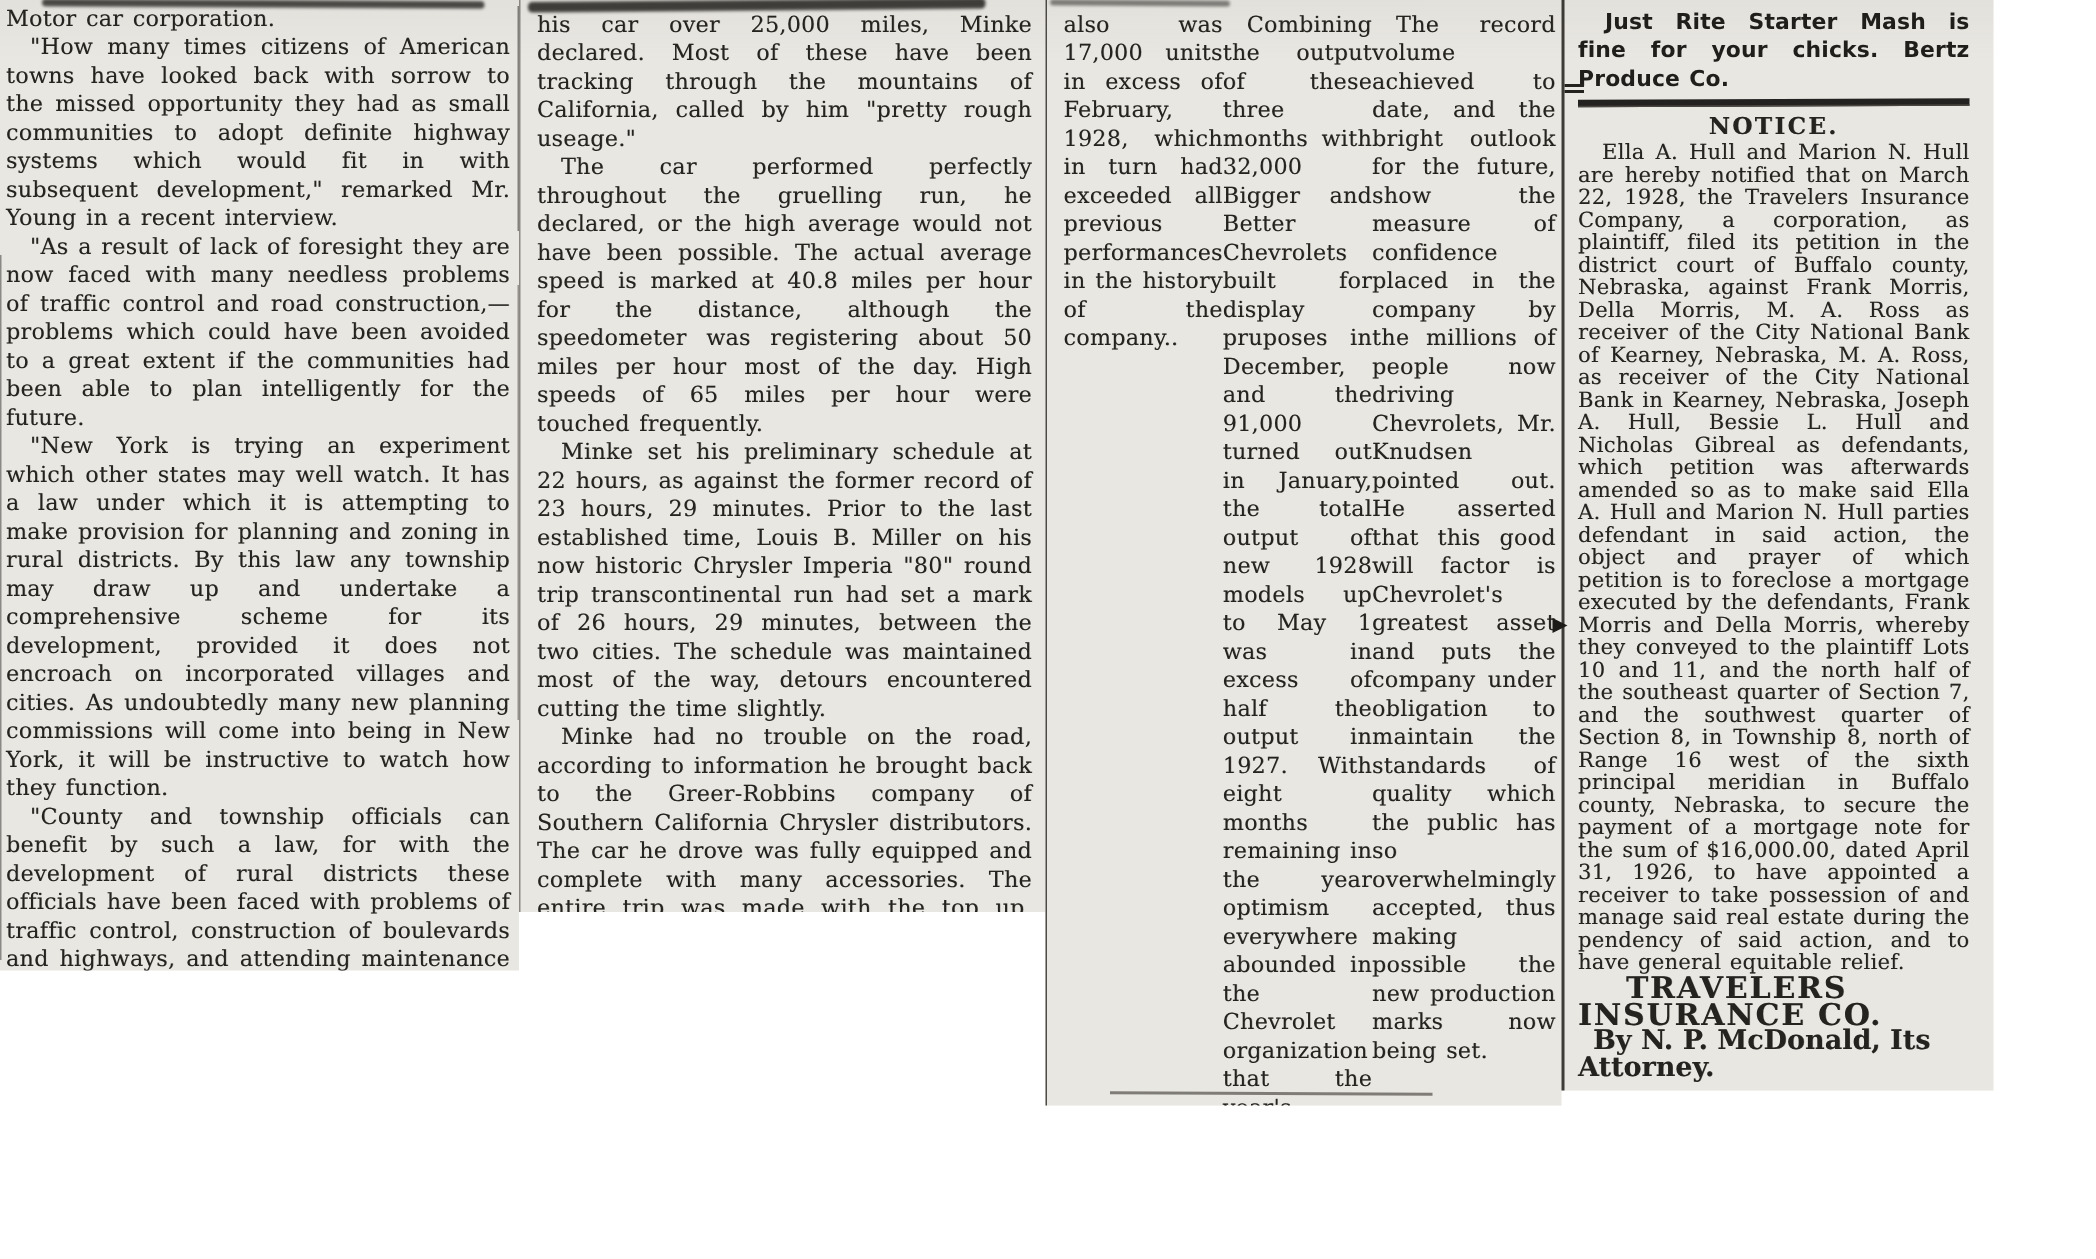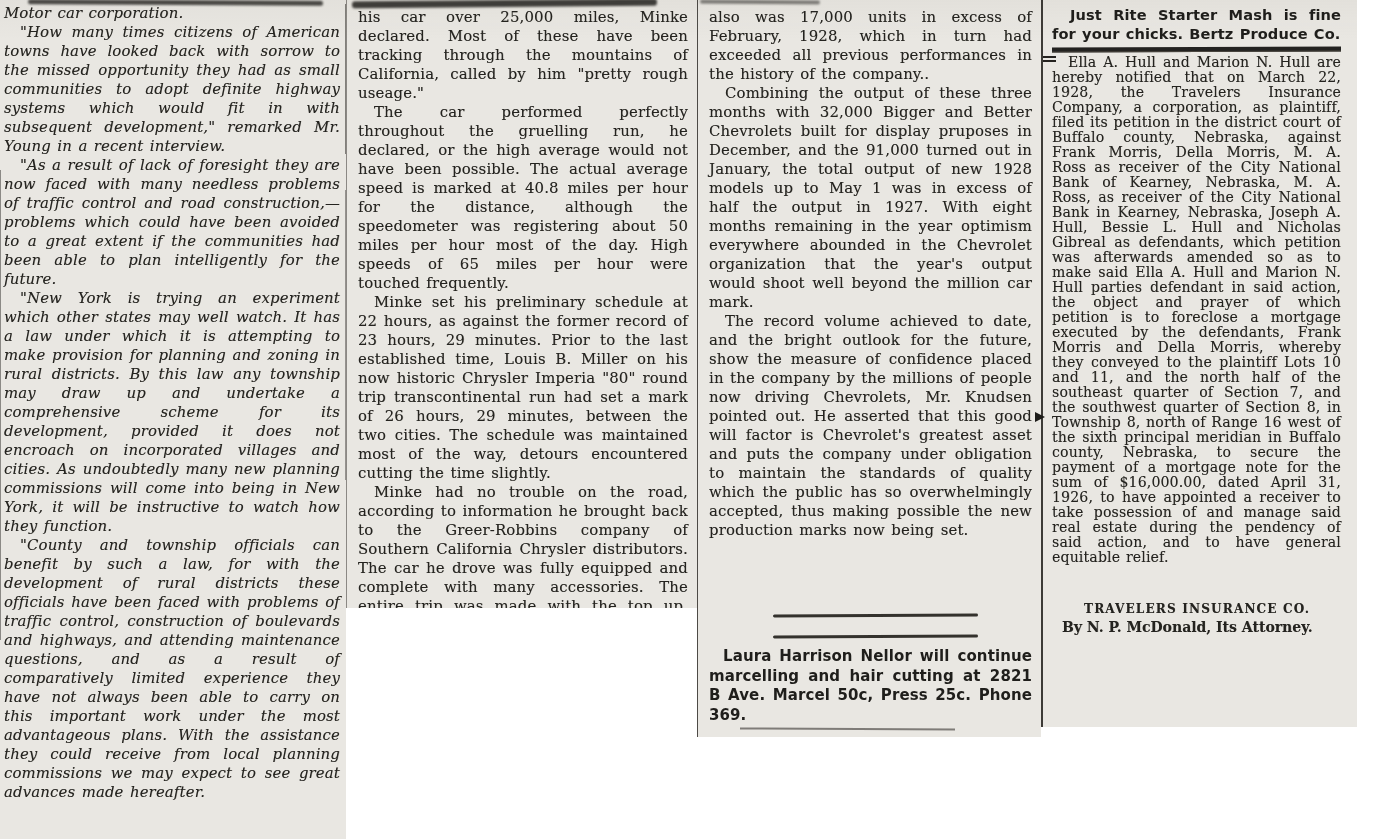--- a/index.html
+++ b/index.html
@@ -12,25 +12,25 @@
     font-family:"DejaVu Serif", serif;
     color:#24231f;
   }
   .col{
     position:absolute;top:0;
     background:#e9e7e2;
     background-image:linear-gradient(180deg, rgba(110,105,95,.05), rgba(110,105,95,0) 40px);
     overflow:hidden;
     box-sizing:border-box;
   }
-  .col1{left:0;width:346px;height:839px;padding:3px 6px 0 4px;font-style:italic;}
+  .col1{left:0;width:346px;height:647px;padding:3px 6px 0 4px;}
   .col2{left:346px;width:351px;height:608px;padding:7px 9px 0 11px;border-left:1px solid rgba(45,42,38,.5);}
   .col3{left:697px;width:344px;height:737px;padding:7px 9px 12px 11px;border-left:1px solid rgba(38,35,31,.8);
-        display:flex;flex-direction:column;}
-  .col4{left:1041px;width:316px;height:727px;padding:5px 16px 0 9px;border-left:2px solid rgba(30,28,25,.85);}
+        display:flex;flex-direction:row;}
+  .col4{left:1041px;width:288px;height:727px;padding:5px 16px 0 9px;border-left:2px solid rgba(30,28,25,.85);}
 
   .para{
     margin:0;
     font-size:14.8px;line-height:19px;
     text-align:justify;
     text-indent:16px;
     word-spacing:1.5px;letter-spacing:.2px;
     text-shadow:.3px .3px 0 rgba(36,34,30,.35);
   }
   .para.flush{text-indent:0;}
@@ -62,22 +62,22 @@
     border-bottom:1px solid #4a463f;
     transform:rotate(-.2deg);
   }
   .notice-heading{
     margin:1px 0 2px 0;
     text-align:center;
     font-size:15.5px;font-weight:700;
     letter-spacing:1.5px;
     text-shadow:.3px .3px 0 rgba(36,34,30,.4);
   }
-  .sig{margin:0;font-size:14px;line-height:17.6px;text-shadow:.3px .3px 0 rgba(36,34,30,.35);}
-  .sig-company{text-indent:32px;font-size:12px;letter-spacing:1.2px;font-weight:700;margin-top:36px;}
+  .sig{margin:0;font-size:18px;line-height:17.6px;text-shadow:.3px .3px 0 rgba(36,34,30,.35);}
+  .sig-company{text-indent:32px;font-size:20px;letter-spacing:1.2px;font-weight:700;}
   .sig-attorney{text-indent:10px;font-weight:600;}
   .sig-tag{text-indent:0;}
 
   .vsep{position:absolute;width:1px;background:#2e2b27;}
   .smudge{position:absolute;background:#161512;filter:blur(1.2px);border-radius:3px;}
   .arrow-mark{
     position:absolute;left:1035px;top:412px;width:0;height:0;
     border-top:5px solid transparent;border-bottom:5px solid transparent;
     border-left:10px solid #1c1b18;filter:blur(.4px);
   }
@@ -108,20 +108,21 @@
       <p class="para flush">also was 17,000 units in excess of February, 1928, which in turn had exceeded all previous performances in the history of the company..</p>
       <p class="para">Combining the output of these three months with 32,000 Bigger and Better Chevrolets built for display pruposes in December, and the 91,000 turned out in January, the total output of new 1928 models up to May 1 was in excess of half the output in 1927. With eight months remaining in the year optimism everywhere abounded in the Chevrolet organization that the year's output would shoot well beyond the million car mark.</p>
       <p class="para">The record volume achieved to date, and the bright outlook for the future, show the measure of confidence placed in the company by the millions of people now driving Chevrolets, Mr. Knudsen pointed out. He asserted that this good will factor is Chevrolet's greatest asset and puts the company under obligation to maintain the standards of quality which the public has so overwhelmingly accepted, thus making possible the new production marks now being set.</p>
       <div class="rule push"></div>
       <div class="rule"></div>
       <p class="ad">Laura Harrison Nellor will continue marcelling and hair cutting at 2821 B Ave. Marcel 50c, Press 25c. Phone 369.</p>
     </section>
   <section class="col col4">
       <p class="ad">Just Rite Starter Mash is fine for your chicks. Bertz Produce Co.</p>
       <div class="thickrule"></div>
+      <h3 class="notice-heading">NOTICE.</h3>
       <p class="para">Ella A. Hull and Marion N. Hull are hereby notified that on March 22, 1928, the Travelers Insurance Company, a corporation, as plaintiff, filed its petition in the district court of Buffalo county, Nebraska, against Frank Morris, Della Morris, M. A. Ross as receiver of the City National Bank of Kearney, Nebraska, M. A. Ross, as receiver of the City National Bank in Kearney, Nebraska, Joseph A. Hull, Bessie L. Hull and Nicholas Gibreal as defendants, which petition was afterwards amended so as to make said Ella A. Hull and Marion N. Hull parties defendant in said action, the object and prayer of which petition is to foreclose a mortgage executed by the defendants, Frank Morris and Della Morris, whereby they conveyed to the plaintiff Lots 10 and 11, and the north half of the southeast quarter of Section 7, and the southwest quarter of Section 8, in Township 8, north of Range 16 west of the sixth principal meridian in Buffalo county, Nebraska, to secure the payment of a mortgage note for the sum of $16,000.00, dated April 31, 1926, to have appointed a receiver to take possession of and manage said real estate during the pendency of said action, and to have general equitable relief.</p>
       <p class="sig sig-company">TRAVELERS INSURANCE CO.</p>
       <p class="sig sig-attorney">By N. P. McDonald, Its Attorney.</p>
     </section>
 
   <div class="smudge" style="left:28px;top:0;width:295px;height:5px;opacity:.75;transform:rotate(.3deg);"></div>
   <div class="smudge" style="left:352px;top:0;width:305px;height:7px;opacity:.8;transform:rotate(-.5deg);"></div>
   <div class="smudge" style="left:700px;top:0;width:120px;height:4px;opacity:.5;transform:rotate(.4deg);"></div>
   <div class="arrow-mark"></div>
   <div class="dash-mark"></div>

